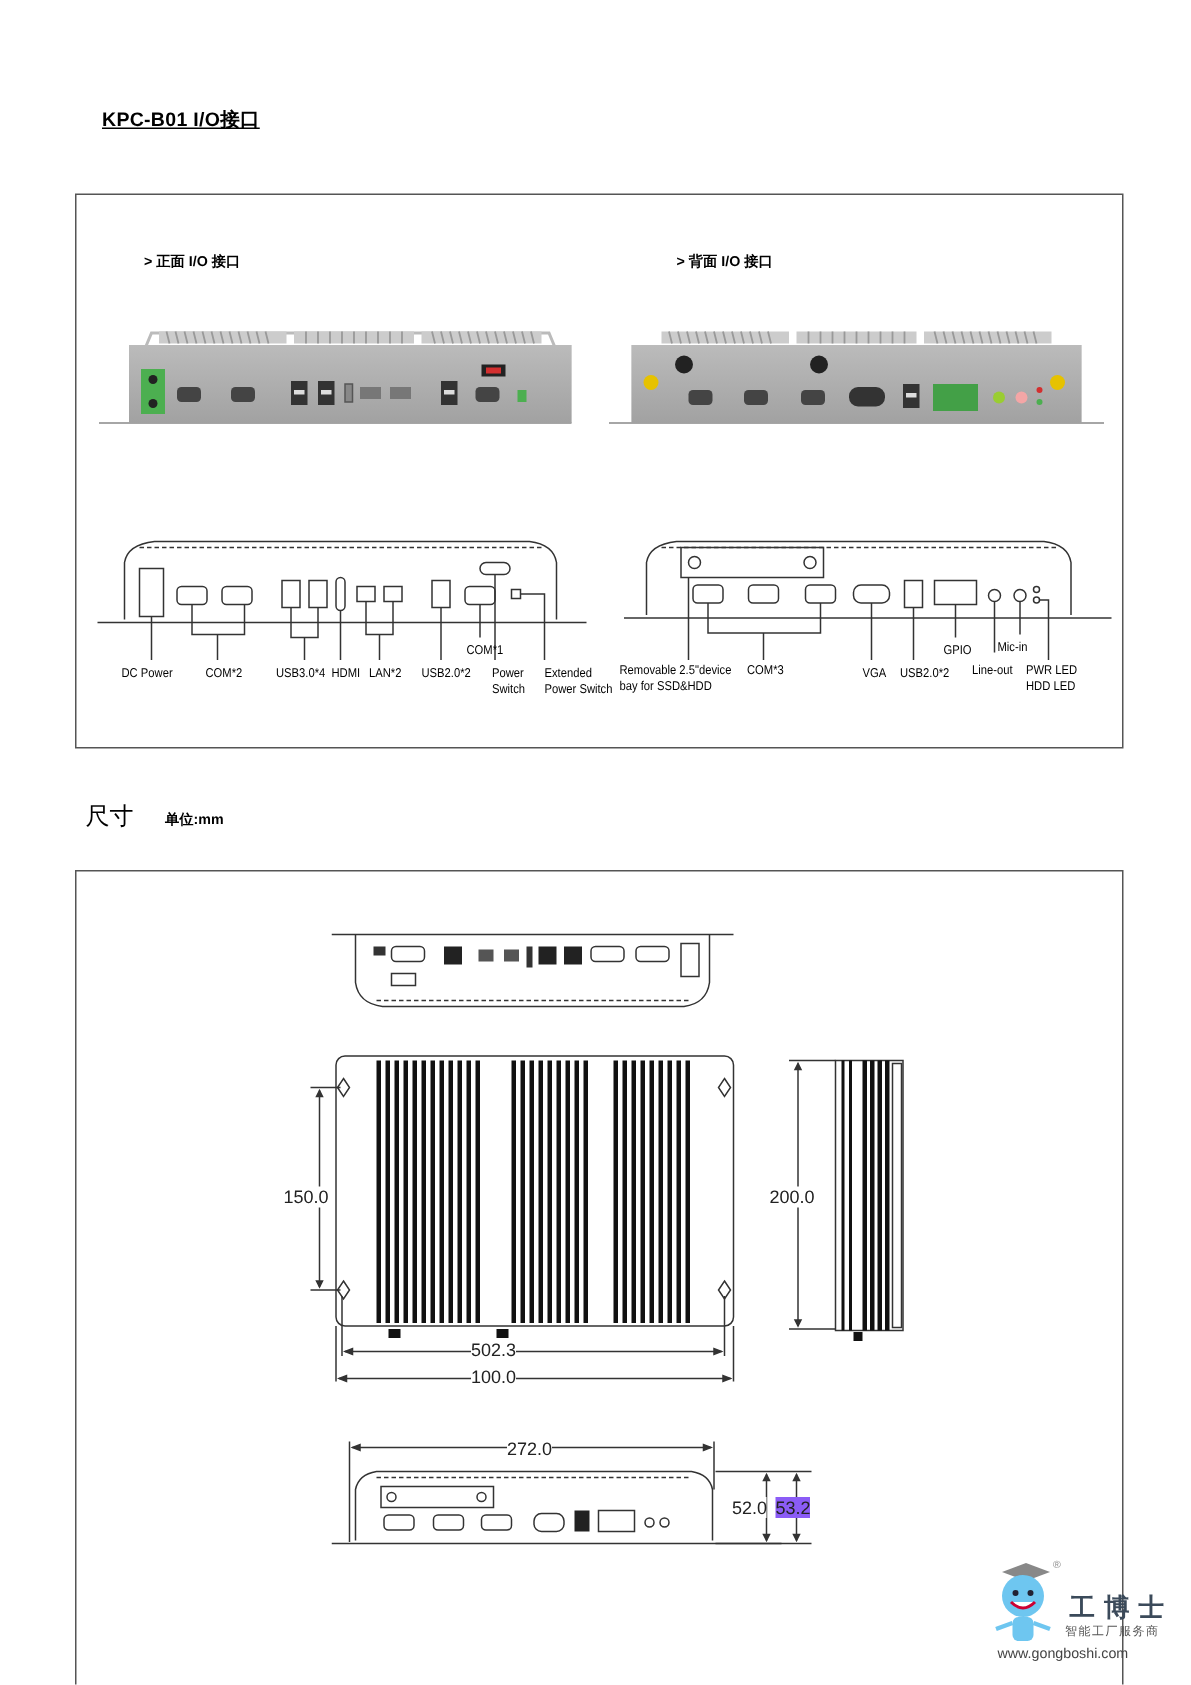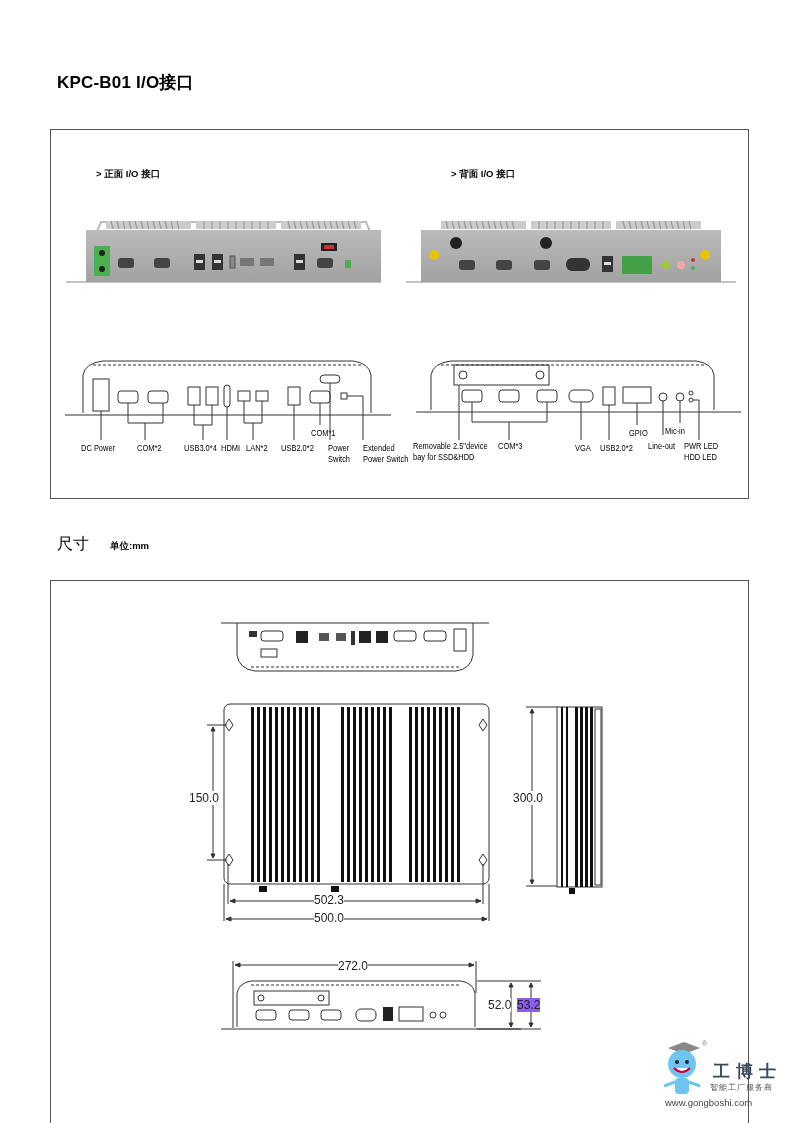--- a/index.html
+++ b/index.html
@@ -1,19 +1,19 @@
 <!DOCTYPE html>
 <html><head>
 <meta charset="utf-8">
 <style>
   html, body { margin:0; padding:0; background:#fff; }
   body { width:794px; height:1123px; position:relative; overflow:hidden;
          font-family:"Liberation Sans","DejaVu Sans",sans-serif; color:#000; }
   .abs { position:absolute; }
-  .h-title { left:57px; top:71px; font-size:17px; font-weight:bold; letter-spacing:0.2px; }
+  .h-title { left:68px; top:71px; font-size:13px; font-weight:bold; letter-spacing:0.2px;text-decoration:underline; }
   .frame { border:1px solid #555; box-sizing:border-box; }
   .sub { font-size:9.5px; font-weight:bold; }
   .lbl { font-size:8.5px; line-height:11px; white-space:nowrap; transform:scaleX(0.88); transform-origin:left top; }
   .dim { font-size:12px; color:#222; white-space:nowrap; }
   .sec2 { left:57px; top:534px; font-size:16px; }
   .unit { left:110px; top:540px; font-size:9.5px; font-weight:bold;text-align:center; }
   .logo-cn { font-size:17px; font-weight:bold; color:#3b4a5a; letter-spacing:6px; }
   .logo-sub { font-size:8px; color:#555; letter-spacing:1px; }
   .logo-url { font-size:9.5px; color:#444; }
 </style>
@@ -253,40 +253,40 @@
 
       <path d="M37 165 V205 M292 165 V205 M39 202 H290" fill="none"></path>
       <path d="M39 202 l5 -2 v4 z M290 202 l-5 -2 v4 z"></path>
 
       <path d="M33 185 V222 M298 185 V222 M35 220 H296" fill="none"></path>
       <path d="M35 220 l5 -2 v4 z M296 220 l-5 -2 v4 z"></path>
     </g>
   </svg>
   <div class="abs dim" style="left:138px;top:210px;background:#fff;">150.0</div>
   <div class="abs dim" style="left:263px;top:312px;background:#fff;">502.3</div>
-  <div class="abs dim" style="left:263px;top:330px;background:#fff;">500.0</div>
+  <div class="abs dim" style="left:263px;top:330px;background:#fff;">100.0</div>
 
   <svg class="abs" style="left:470px;top:118px;" width="90" height="195">
     <g stroke="#333" fill="#333">
       <path d="M5 8 H36 M5 187 H36 M11 10 V185" fill="none"></path>
       <path d="M11 10 l-2 4 h4 z M11 185 l-2 -4 h4 z"></path>
     </g>
     <rect x="36" y="8" width="45" height="180" fill="#fff" stroke="#333"></rect>
     <g fill="#111">
       <rect x="40" y="8" width="2" height="180"></rect>
         <rect x="45" y="8" width="2" height="180"></rect>
       <rect x="54" y="8" width="3" height="180"></rect>
         <rect x="59" y="8" width="3" height="180"></rect>
         <rect x="64" y="8" width="3" height="180"></rect>
         <rect x="69" y="8" width="3" height="180"></rect>
     </g>
     <rect x="74" y="10" width="6" height="176" fill="none" stroke="#333"></rect>
     <rect x="48" y="189" width="6" height="6" fill="#111"></rect>
   </svg>
-  <div class="abs dim" style="left:462px;top:210px;background:#fff;">300.0</div>
+  <div class="abs dim" style="left:462px;top:210px;background:#fff;">200.0</div>
 
   <svg class="abs" style="left:170px;top:372px;" width="330" height="82">
     <g stroke="#333" fill="#333">
       <path d="M12 8 V75 M255 8 V40 M14 12 H253" fill="none"></path>
       <path d="M14 12 l5 -2 v4 z M253 12 l-5 -2 v4 z"></path>
     </g>
     <path d="M0 76 H300" stroke="#333" fill="none"></path>
     <path d="M16 74 V40 Q18 30 30 28 H240 Q252 30 254 40 V74" stroke="#333" fill="none"></path>
     <path d="M30 32 H240" stroke="#333" stroke-dasharray="3 2" fill="none"></path>
     <rect x="33" y="38" width="75" height="14" fill="none" stroke="#333"></rect>

